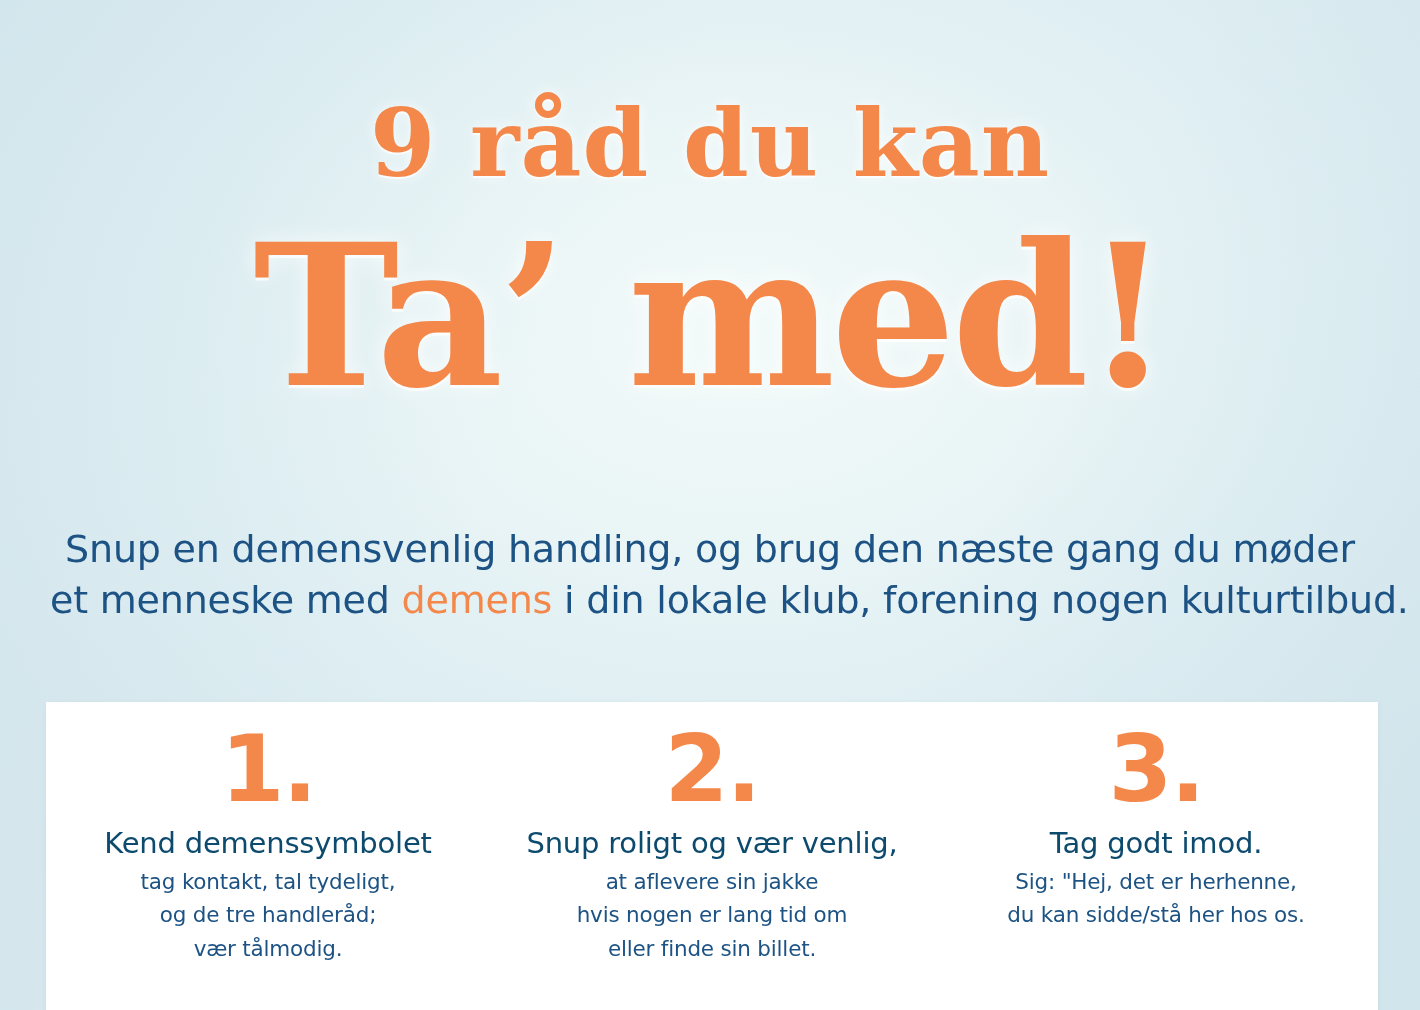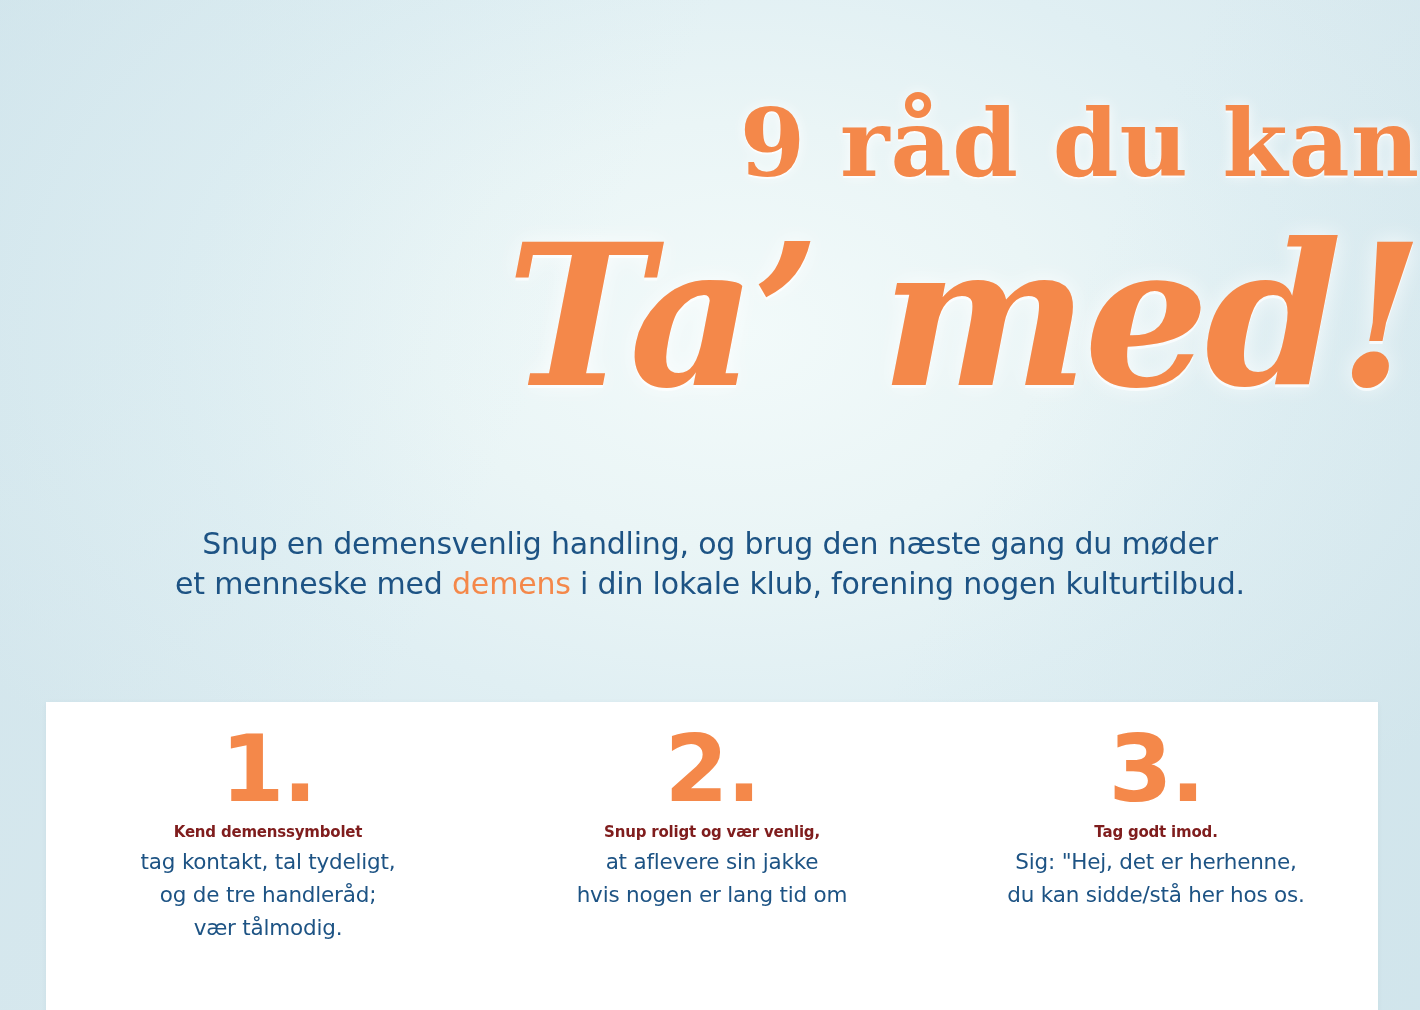--- a/index.html
+++ b/index.html
@@ -32,57 +32,56 @@
     pointer-events: none;
     background: linear-gradient(115deg, rgba(200,225,233,0.35) 0%, rgba(255,255,255,0) 38%, rgba(255,255,255,0) 64%, rgba(199,224,232,0.38) 100%);
   }
 
   
   .headline-wrap {
     position: absolute;
     top: 96px;
     left: 0;
     right: 0;
-    text-align: right;
+    text-align: center;
     z-index: 3;
   }
 
   .headline-kicker {
     font-family: "DejaVu Serif", "Liberation Serif", serif;
     font-weight: 700;
     font-size: 94px;
     line-height: 1;
     letter-spacing: 1px;
     color: #f4884a;
     text-shadow: 0 2px 0 rgba(255,255,255,0.75), 0 0 14px rgba(255,255,255,0.85);
     white-space: nowrap;
   }
 
   .headline-main {
     margin-top: 34px;
     font-family: "DejaVu Serif", "Liberation Serif", serif;
     font-weight: 700;
-    font-style: italic;
     font-size: 196px;
     line-height: 0.94;
     letter-spacing: -4px;
     color: #f4884a;
     text-shadow: 0 3px 0 rgba(255,255,255,0.7), 0 0 22px rgba(255,255,255,0.8);
     white-space: nowrap;
   }
 
   
   .subtitle {
     position: absolute;
     top: 524px;
     left: 50px;
     width: 1320px;
     text-align: center;
     font-family: "DejaVu Sans", "Liberation Sans", sans-serif;
-    font-size: 30px;
+    font-size: 38px;
     line-height: 1.34;
     color: #1d5384;
     letter-spacing: -0.2px;
     z-index: 3;
   }
   .subtitle .accent {
     color: #f4884a;
     text-align: center;
   }
   .subtitle-line {
@@ -120,24 +119,24 @@
     font-weight: 700;
     font-size: 92px;
     line-height: 1;
     color: #f4884a;
     letter-spacing: -2px;
     margin-bottom: 6px;
   }
 
   .tip-title {
     font-family: "DejaVu Sans", "Liberation Sans", sans-serif;
-    font-weight: 700;
-    font-size: 15px;
+    font-weight: 400;
+    font-size: 29px;
     line-height: 1.45;
-    color: #7f1d1d;
+    color: #0c4a6e;
     letter-spacing: -0.2px;
   }
 
   .tip-body {
     font-family: "DejaVu Sans", "Liberation Sans", sans-serif;
     font-weight: 400;
     font-size: 21.5px;
     line-height: 1.55;
     color: #1d5384;
     letter-spacing: -0.2px;
@@ -175,20 +174,21 @@
           <span class="tip-body-line">vær tålmodig.</span>
         </div>
       </div>
 
       <div class="tip-card">
         <div class="tip-number">2.</div>
         <div class="tip-title">Snup roligt og vær venlig,</div>
         <div class="tip-body">
           <span class="tip-body-line">at aflevere sin jakke</span>
           <span class="tip-body-line">hvis nogen er lang tid om</span>
+          <span class="tip-body-line">eller finde sin billet.</span>
         </div>
       </div>
 
       <div class="tip-card">
         <div class="tip-number">3.</div>
         <div class="tip-title">Tag godt imod.</div>
         <div class="tip-body">
           <span class="tip-body-line">Sig: "Hej, det er herhenne,</span>
           <span class="tip-body-line">du kan sidde/stå her hos os.</span>
         </div>

